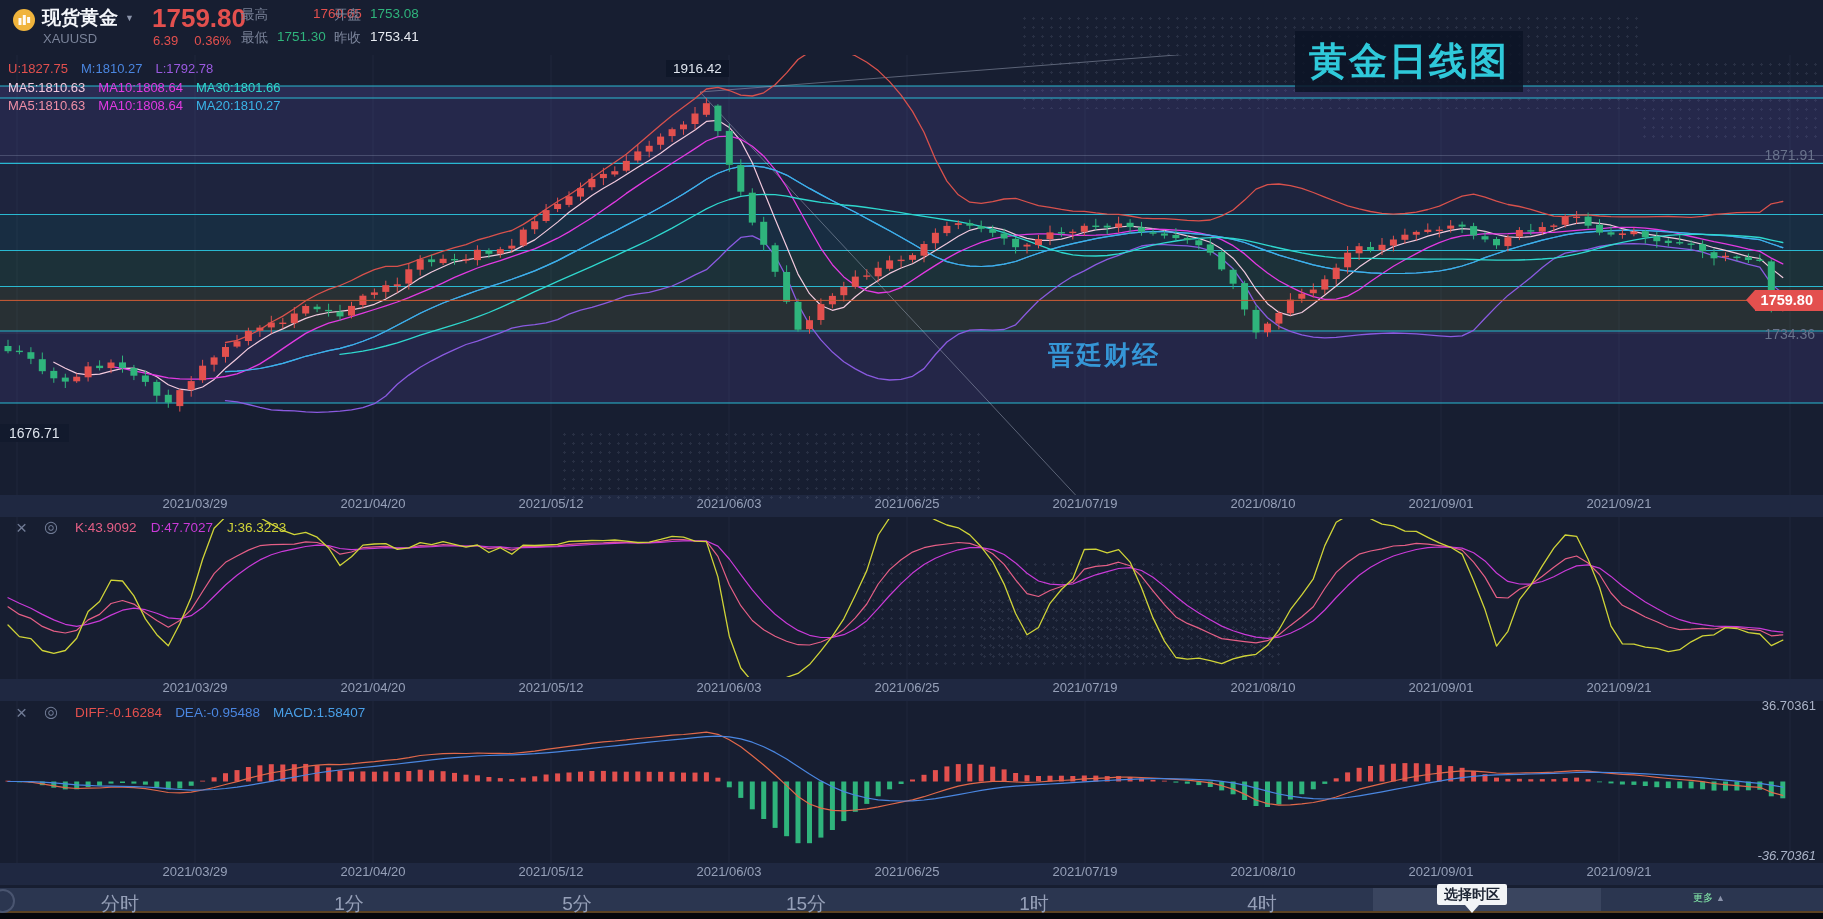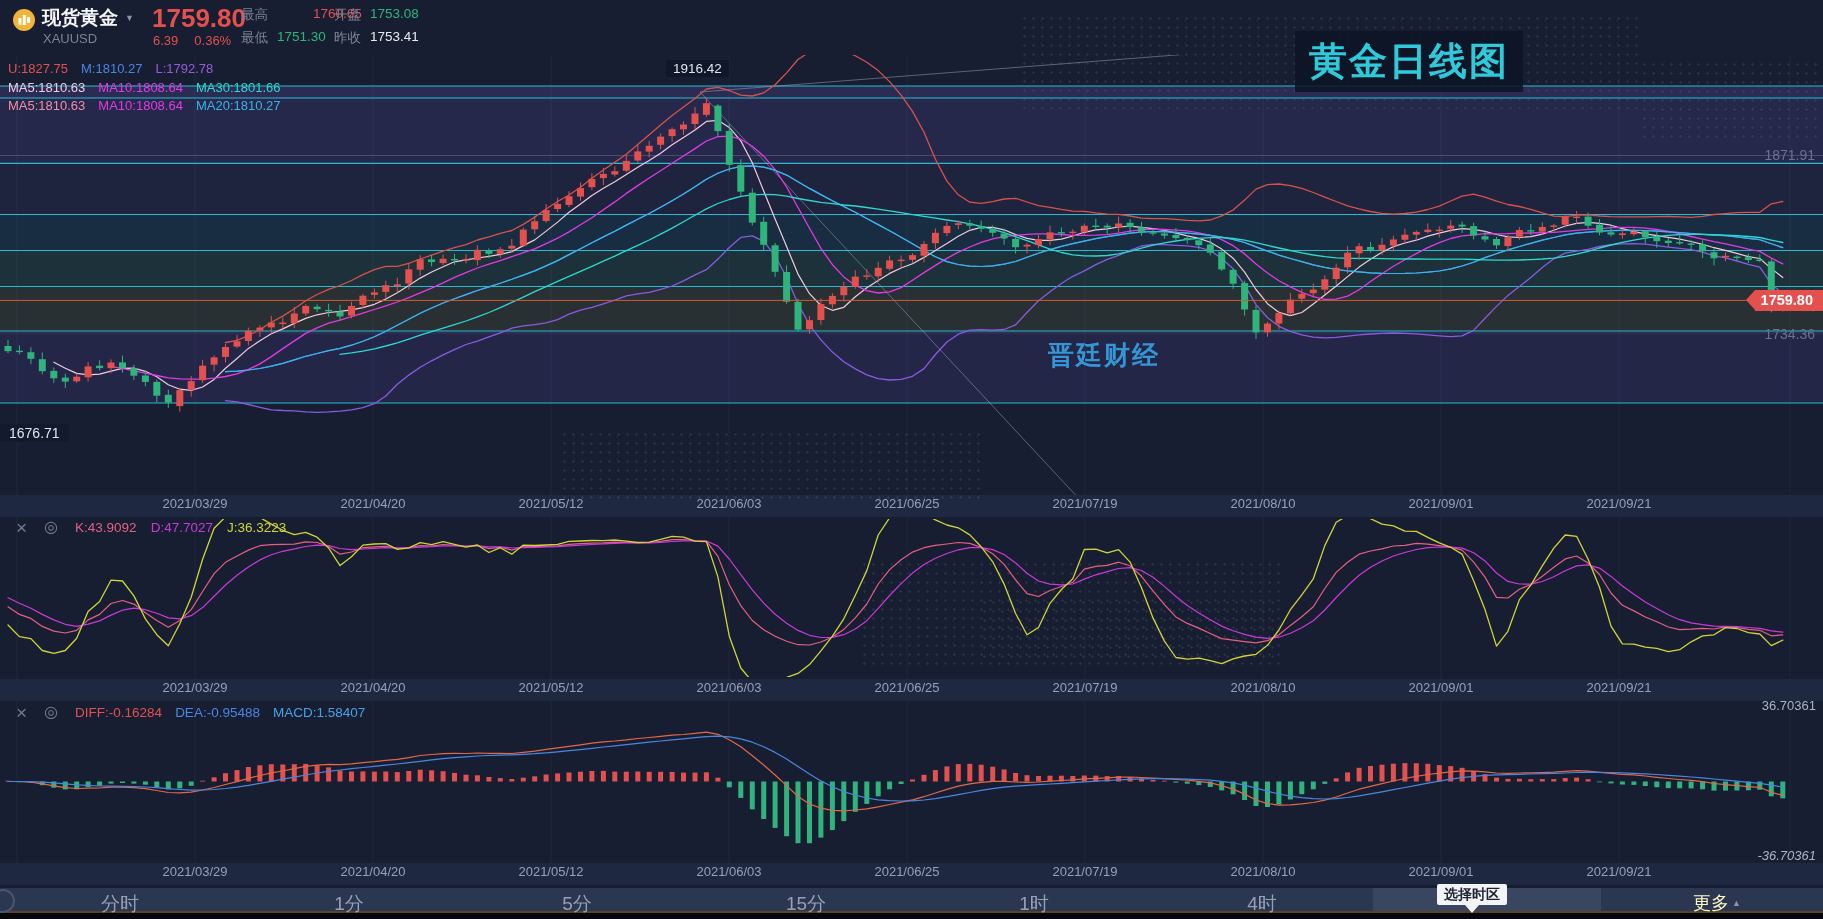--- a/index.html
+++ b/index.html
@@ -719,16 +719,16 @@
       <div class="ov tbitem" style="position: absolute; left: 535px; top: 891px;">5分</div>
       <div class="ov tbitem" style="position: absolute; left: 764px; top: 891px;">15分</div>
       <div class="ov tbitem" style="position: absolute; left: 992px; top: 891px;">1时</div>
       <div class="ov tbitem" style="position: absolute; left: 1220px; top: 891px;">4时</div>
     </div>
   <div class="ov" id="tztip">
     <span>选择时区</span>
     <span class="ptr"></span>
   </div>
   <div class="ov flex" style="left:1693px;top:891px;cursor:pointer;">
-    <span style="font-size:18px;color:#fef9c3;">更多</span>
+    <span style="font-size:10px;color:#86efac;">更多</span>
     <span style="font-size:9px;color:#8a93ab;margin-left:3px;">▲</span>
   </div>
 </div>
 
 </body></html>

